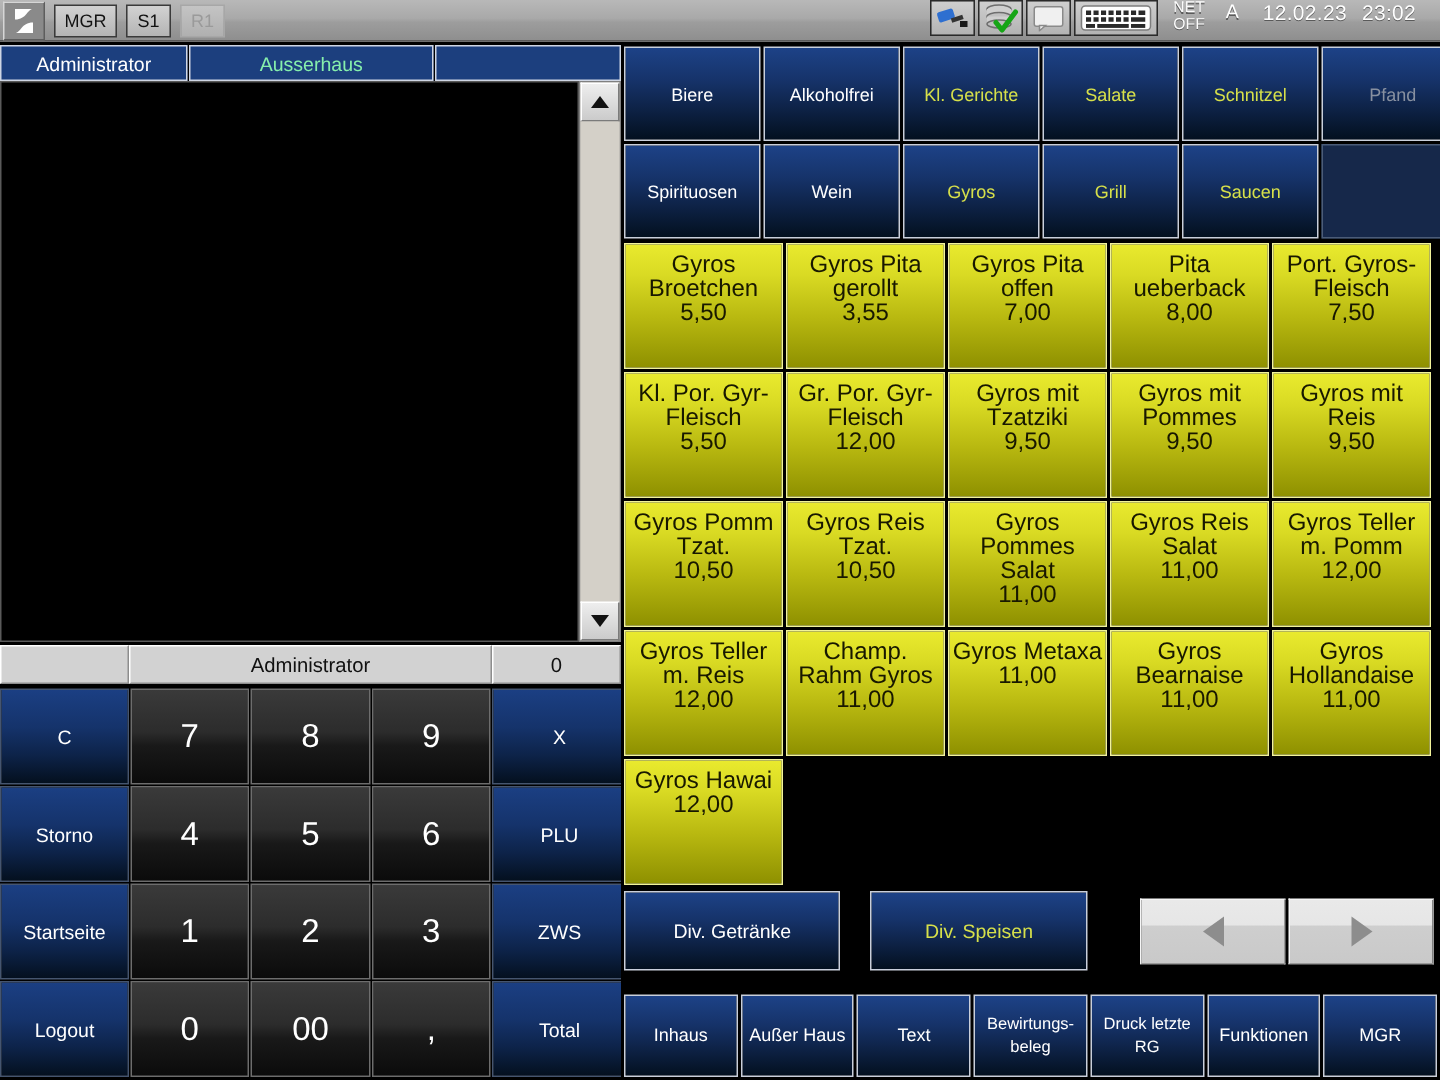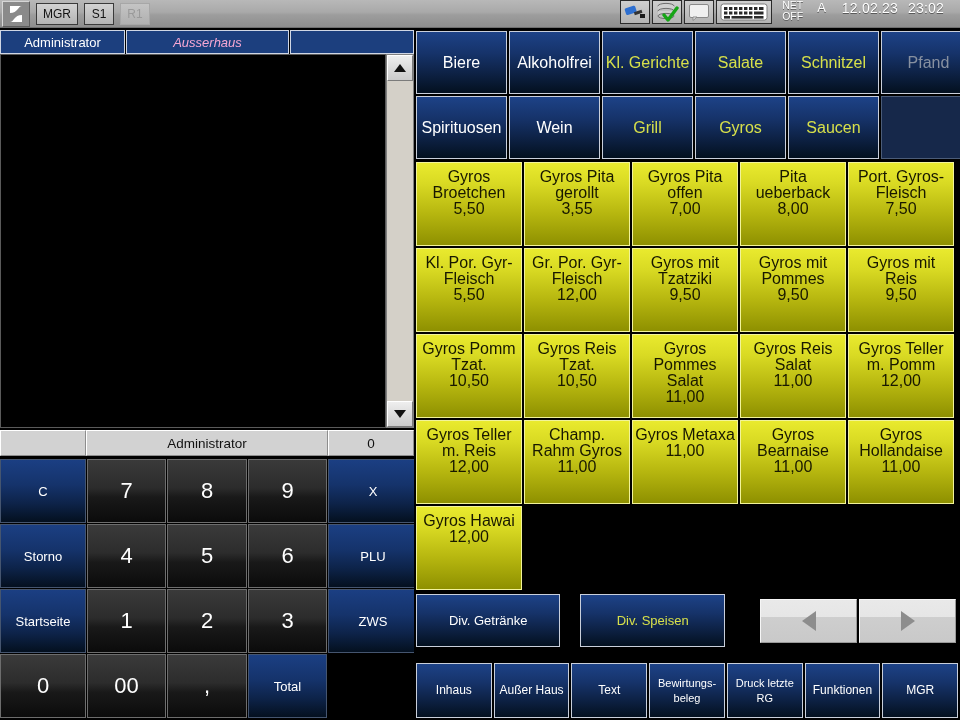--- a/index.html
+++ b/index.html
@@ -116,21 +116,21 @@
     height: 24px;
     background: #1c3f7e;
     border: 1px solid #cfd6e4;
     box-sizing: border-box;
     display: flex; align-items: center; justify-content: center;
     font-size: 13px;
     color: #ffffff;
     margin-right: 1px;
   }
   .tab.t1 { width: 125px; }
-  .tab.t2 { width: 163px; color: #f9a8d4; font-style: italic; }
+  .tab.t2 { width: 163px; color: #86efac; }
   .tab.t3 { width: 124px; margin-right: 0; }
 
   .receipt {
     position: relative;
     width: 386px;
     height: 374px;
     margin-left: 0;
     background: #000;
     border: 1px solid #5a5a5a;
     box-sizing: border-box;
@@ -235,21 +235,21 @@
     grid-auto-rows: 63px;
     gap: 2px;
     padding: 3px 2px 0 2px;
     box-sizing: border-box;
   }
   .catbtn {
     background: linear-gradient(to bottom,#1d4287 0%, #16336a 35%, #0e2348 65%, #03101f 100%);
     border: 1px solid #c9cfdb;
     box-sizing: border-box;
     display: flex; align-items: center; justify-content: center;
-    font-size: 16px;
+    font-size: 12px;
     color: #ffffff;
     text-align: center;
     padding: 2px;
   }
   .catbtn.yellow { color: #d7e04a; }
   .catbtn.disabled { color: #8790a0; }
   .catbtn.empty {
     background: #16284a;
     border-color: #4b5c78;
   }
@@ -465,40 +465,41 @@
         <div class="key fn">Storno</div>
         <div class="key num">4</div>
         <div class="key num">5</div>
         <div class="key num">6</div>
         <div class="key fn">PLU</div>
         <div class="key fn">Startseite</div>
         <div class="key num">1</div>
         <div class="key num">2</div>
         <div class="key num">3</div>
         <div class="key fn">ZWS</div>
+        <div class="key fn">Logout</div>
         <div class="key num">0</div>
         <div class="key num">00</div>
         <div class="key num comma">,</div>
         <div class="key fn">Total</div>
       </div>
   </div>
 
   <div class="right-pane">
 
     <div class="cat-grid" id="cat-grid">
         <div class="catbtn">Biere</div>
         <div class="catbtn">Alkoholfrei</div>
         <div class="catbtn yellow">Kl. Gerichte</div>
         <div class="catbtn yellow">Salate</div>
         <div class="catbtn yellow">Schnitzel</div>
         <div class="catbtn disabled">Pfand</div>
         <div class="catbtn">Spirituosen</div>
         <div class="catbtn">Wein</div>
+        <div class="catbtn yellow">Gyros</div>
         <div class="catbtn yellow">Grill</div>
-        <div class="catbtn yellow">Gyros</div>
         <div class="catbtn yellow">Saucen</div>
         <div class="catbtn empty"></div>
       </div>
 
     <div class="prod-grid" id="prod-grid">
         <div class="prodbtn">
           <span class="prod-name">Gyros Broetchen</span>
           <span class="prod-price">5,50</span>
         </div>
         <div class="prodbtn">

